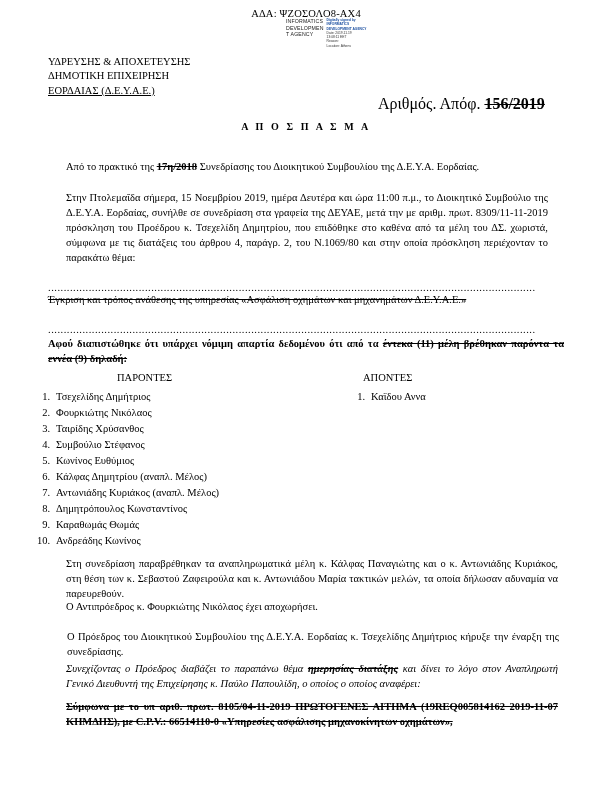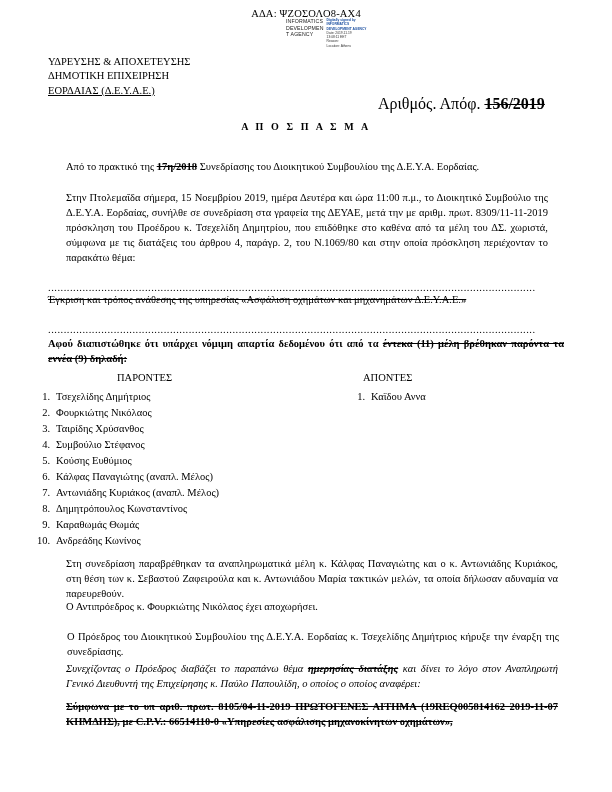--- a/index.html
+++ b/index.html
@@ -244,25 +244,25 @@
     <li>
         <span class="idx">3.</span>
         <span>Ταιρίδης Χρύσανθος</span>
       </li>
     <li>
         <span class="idx">4.</span>
         <span>Συμβούλιο Στέφανος</span>
       </li>
     <li>
         <span class="idx">5.</span>
-        <span>Κούσης Ευθύμιος</span>
+        <span>Κωνίνος Ευθύμιος</span>
       </li>
     <li>
         <span class="idx">6.</span>
-        <span>Κάλφας Παναγιώτης (αναπλ. Μέλος)</span>
+        <span>Κάλφας Δημητρίου (αναπλ. Μέλος)</span>
       </li>
     <li>
         <span class="idx">7.</span>
         <span>Αντωνιάδης Κυριάκος (αναπλ. Μέλος)</span>
       </li>
     <li>
         <span class="idx">8.</span>
         <span>Δημητρόπουλος Κωνσταντίνος</span>
       </li>
     <li>

